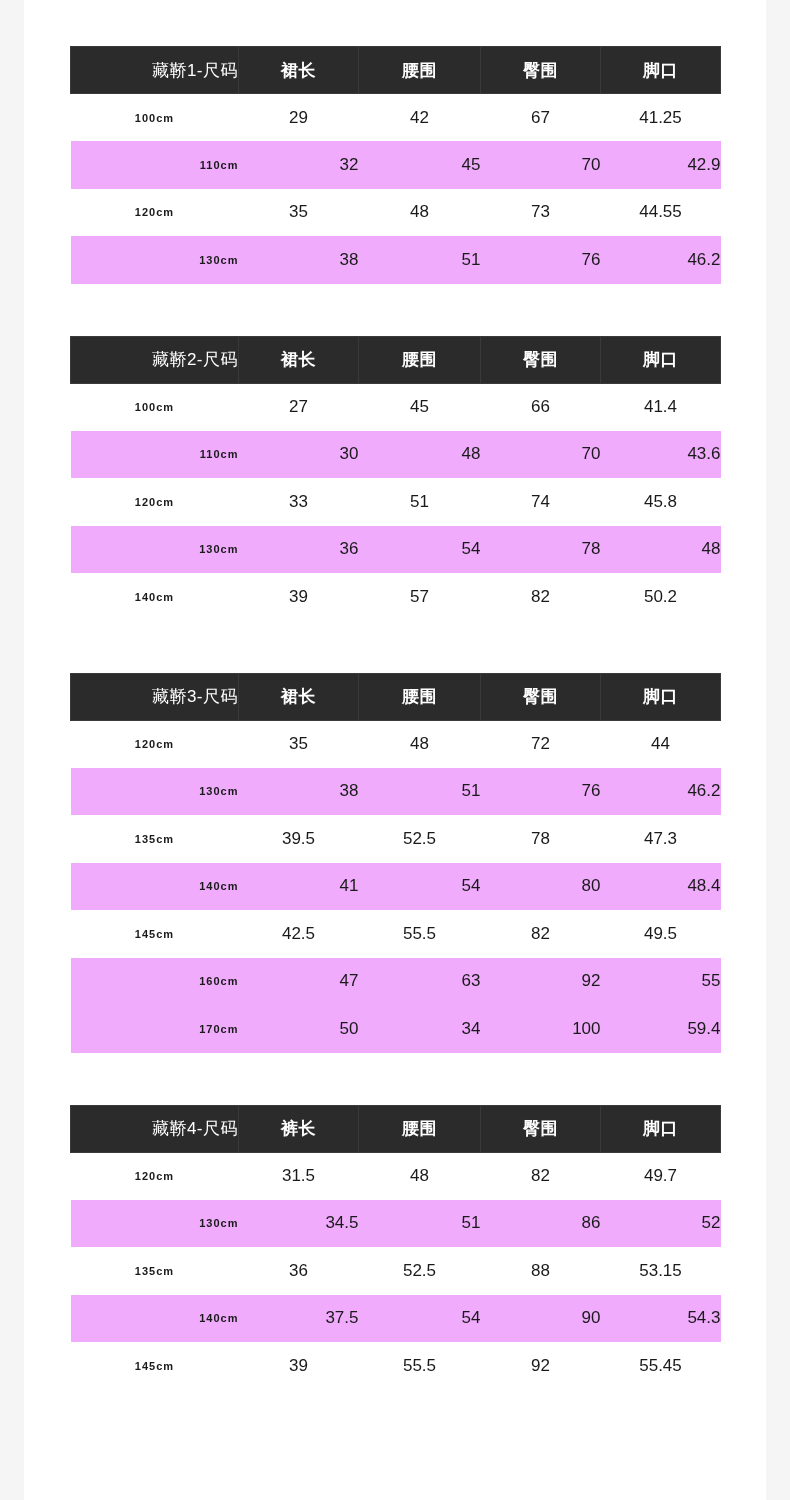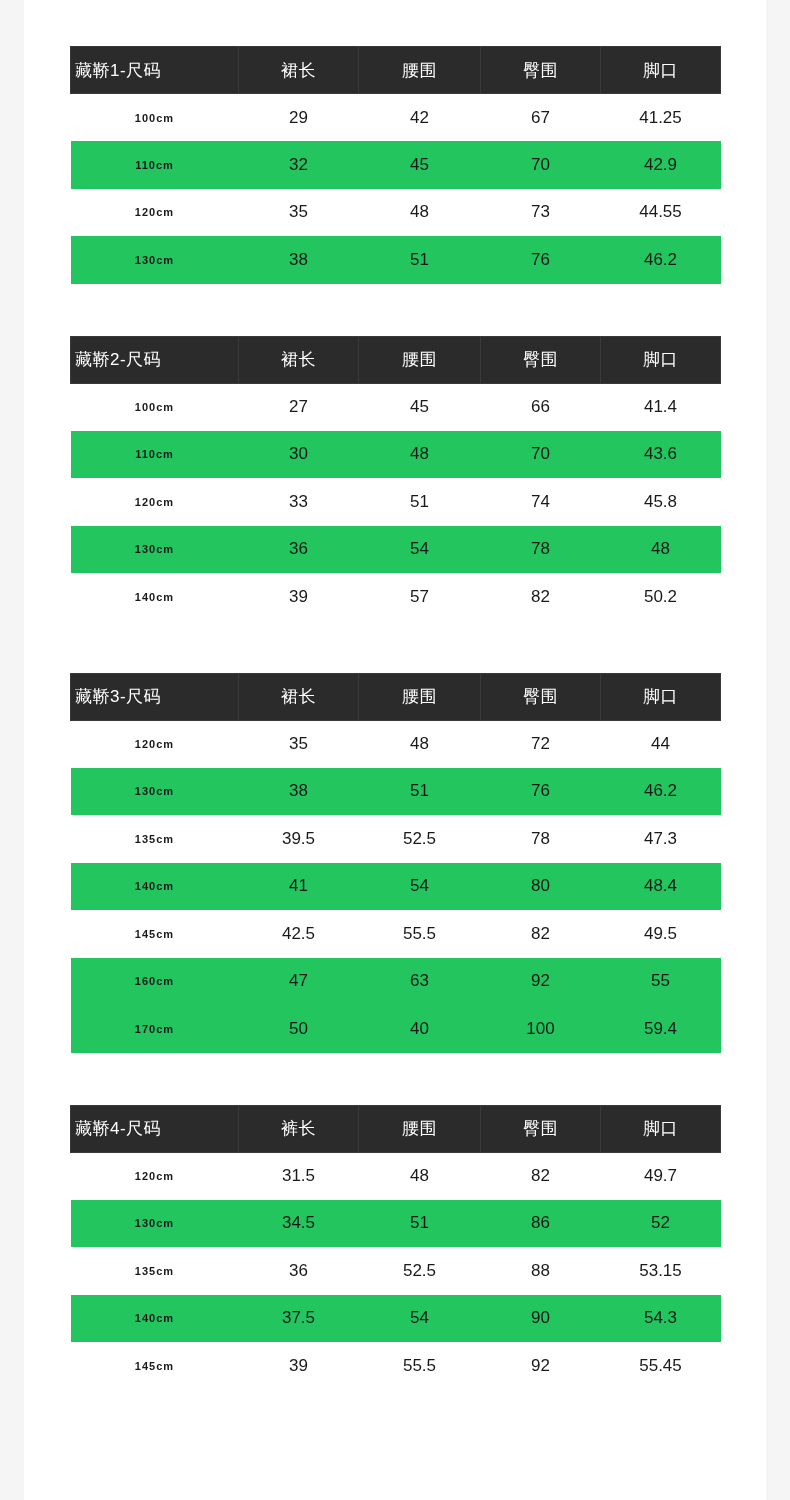--- a/index.html
+++ b/index.html
@@ -33,48 +33,49 @@
     table-layout:fixed;
     margin-bottom:52px;
     background:#ffffff;
   }
   .size-table:last-child{margin-bottom:0;}
   .size-table thead th{
     background:#2b2b2b;
     color:#ffffff;
     height:47px;
     font-size:17px;
-    font-weight:400;
+    font-weight:700;
     text-align:center;
     padding:0;
     border:1px solid #3a3a3a;
     box-sizing:border-box;
     letter-spacing:0.5px;
   }
   .size-table thead th.th-first{
-    text-align:left;
-    padding-left:4px;
+    text-align:right;
+    padding-left:24px;
     font-weight:500;
   }
   .size-table tbody td{
     height:47.5px;
     font-size:17px;
     color:#1a1a1a;
     text-align:center;
     padding:0;
     border:none;
     box-sizing:border-box;
   }
   .size-table tbody td.td-first{
     font-weight:bold;
     letter-spacing:1px;
     font-size:11px;
   }
   .size-table tbody tr.alt td{
-    background:#22c55e;
+    background:#f0abfc;
+    text-align:right;
   }
   col.c1{width:168px;}
   col.c2{width:120px;}
   col.c3{width:122px;}
   col.c4{width:120px;}
   col.c5{width:120px;}
 </style>
 </head>
 <body>
 
@@ -242,21 +243,21 @@
           <tr class="alt">
             <td class="td-first">160cm</td>
             <td>47</td>
             <td>63</td>
             <td>92</td>
             <td>55</td>
           </tr>
           <tr class="alt">
             <td class="td-first">170cm</td>
             <td>50</td>
-            <td>40</td>
+            <td>34</td>
             <td>100</td>
             <td>59.4</td>
           </tr>
         </tbody>
       </table>
       <table class="size-table">
         <colgroup>
           <col class="c1">
           <col class="c2">
           <col class="c3">

